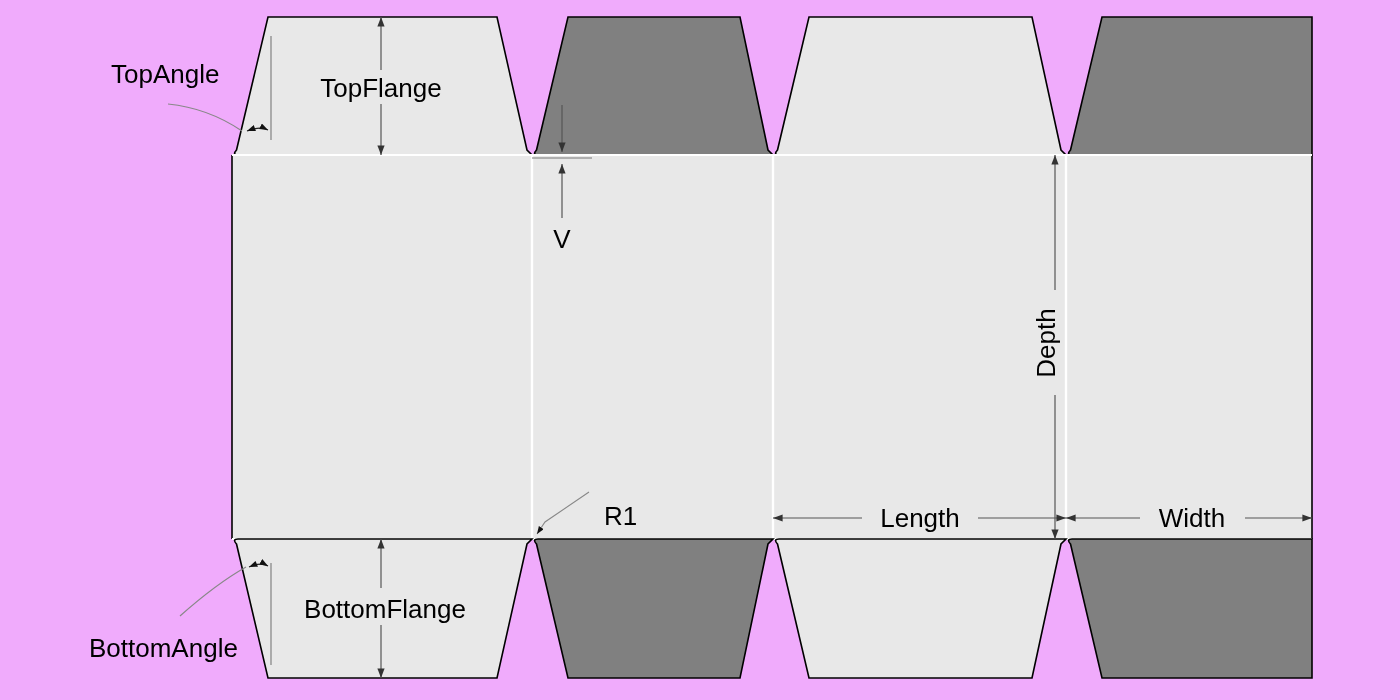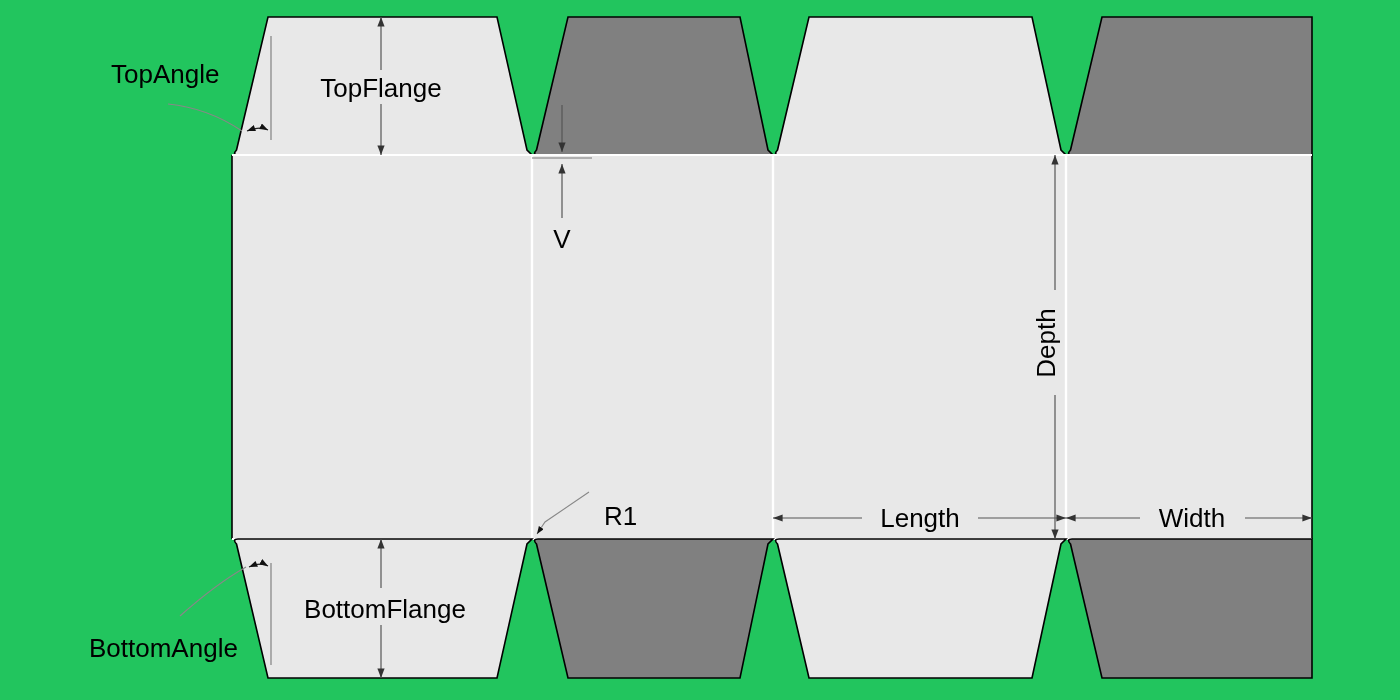--- a/index.html
+++ b/index.html
@@ -1,18 +1,18 @@
 <!DOCTYPE html>
 <html><head>
 <meta charset="utf-8">
 <style>
   html,body{margin:0;padding:0;background:#ffffff;}
   body{width:1400px;height:700px;overflow:hidden;
        font-family:"Liberation Sans","DejaVu Sans",sans-serif;}
-  #stage{position:relative;width:1400px;height:700px;background:#22c55e;}
+  #stage{position:relative;width:1400px;height:700px;background:#f0abfc;}
   svg{display:block;}
   text{font-family:"Liberation Sans","DejaVu Sans",sans-serif;fill:#000000;}
 </style>
 </head>
 <body>
 
 <div id="stage">
 <svg width="1400" height="700" viewBox="0 0 1400 700">
 
   <defs>

